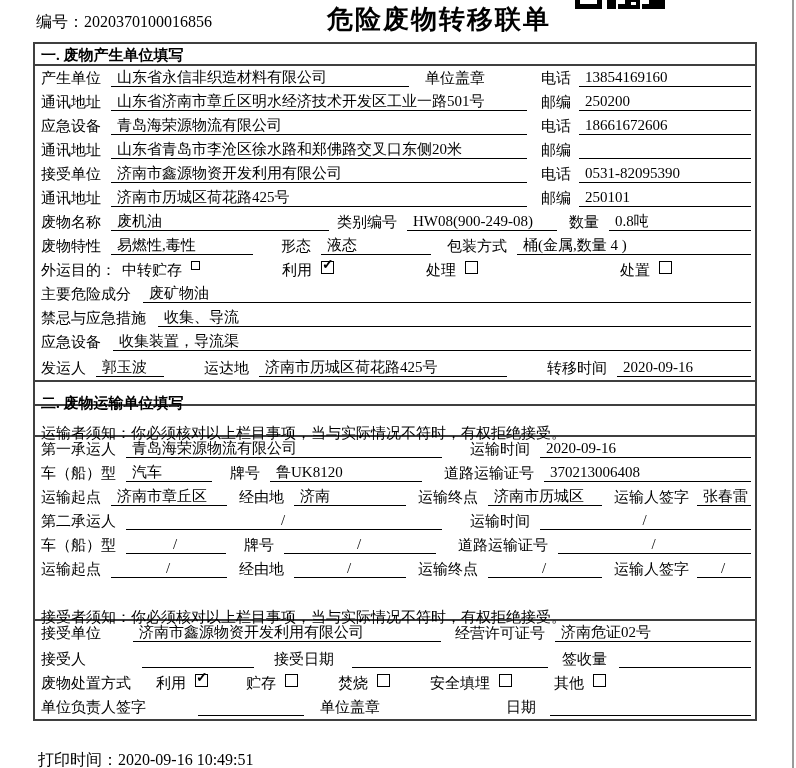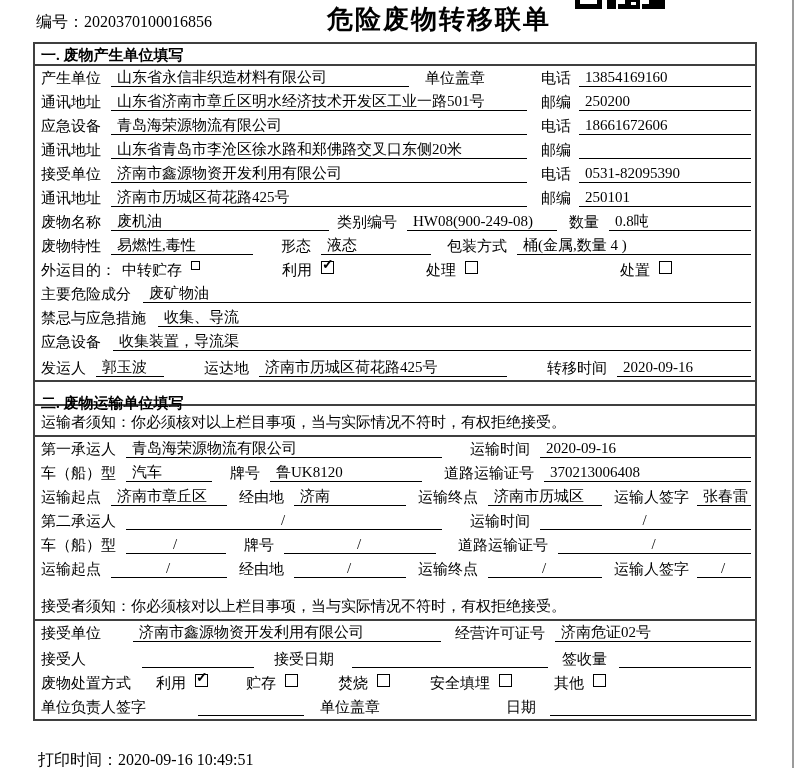--- a/index.html
+++ b/index.html
@@ -11,21 +11,21 @@
   .serial { position:absolute; left:36px; top:12px; font-size:16px; white-space:nowrap; }
   .doc-title { position:absolute; left:327px; top:2px; font-size:26px; font-weight:bold;
     letter-spacing:2px; white-space:nowrap; }
   .qr-frag { position:absolute; left:575px; top:0; }
 
   
   .form { position:absolute; left:33px; top:42px; width:724px; border:2px solid #3f3f3f; background:#fff; }
   .sec-title { font-size:15px; font-weight:bold; padding:2px 0 2px 6px; height:22px;
     border-bottom:2px solid #3f3f3f; }
   .sec-title.mid { border-top:2px solid #3f3f3f; height:26px; padding-top:12px; }
-  .notice { font-size:15px; padding:7px 0 4px 6px; height:31px; border-bottom:2px solid #3f3f3f; }
+  .notice { font-size:15px; padding:18px 0 4px 6px; height:31px; border-bottom:2px solid #3f3f3f; }
 
   .row { display:flex; align-items:flex-end; height:24px; padding:0 4px 3px 6px; font-size:15px; }
   .row.tall { height:26px; }
   .row.pad-b { height:33px; padding-bottom:12px; }
   .lbl { white-space:nowrap; line-height:18px; flex-shrink:0; }
   .val { border-bottom:1px solid #000; line-height:18px; min-height:19px; white-space:nowrap;
     padding:0 2px 0 6px; flex-shrink:0; overflow:hidden; }
   .fill { flex:1 1 auto; }
   .rgroup { margin-left:auto; width:210px; display:flex; align-items:flex-end; flex-shrink:0; }
   .rgroup .lbl { margin-right:8px; }

